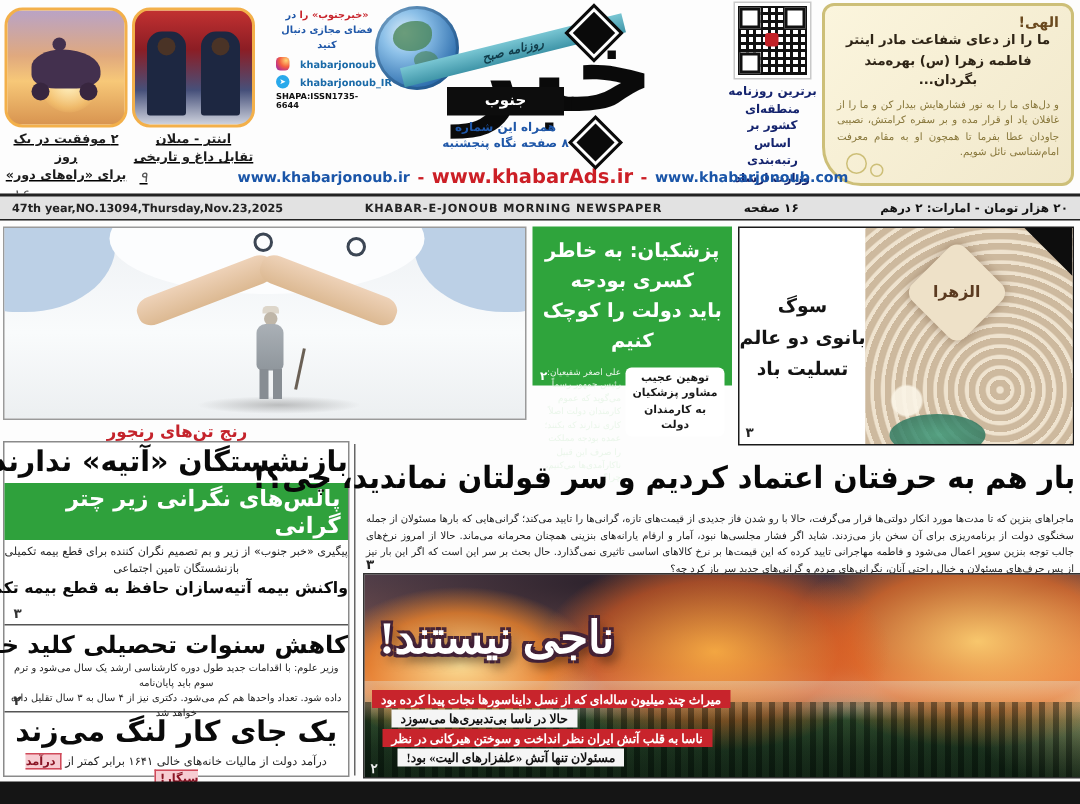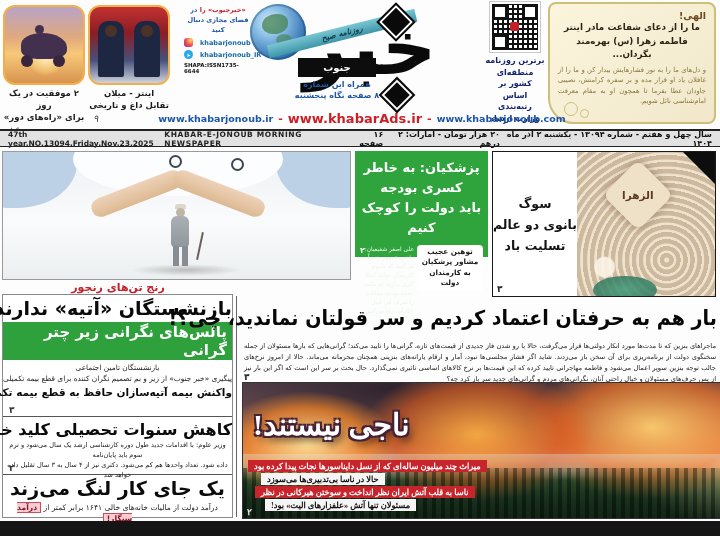--- a/index.html
+++ b/index.html
@@ -3,21 +3,21 @@
 <meta charset="utf-8">
 <style>
   html,body{margin:0;padding:0;background:#888;}
   #page{position:relative;width:720px;height:536px;background:#fdfdfd;overflow:hidden;
         font-family:"DejaVu Sans",sans-serif;}
   .abs{position:absolute;}
   .rtl{direction:rtl;}
   .ctr{text-align:center;}
 
   
-  .card{width:82px;}
+  .card{width:82px;text-decoration:underline;}
   .card-img{height:76px;border-radius:12px;border:2px solid #f3b04a;position:relative;overflow:hidden;}
   .card1-img{background:linear-gradient(180deg,#b9a3c6 0%,#e0a97e 40%,#f7c878 62%,#d89450 100%);}
   .card1-img .sun{position:absolute;left:22px;top:30px;width:38px;height:38px;border-radius:50%;
      background:radial-gradient(circle,rgba(255,244,200,.95),rgba(255,210,120,.4) 60%,transparent 75%);}
   .card1-img .rider{position:absolute;left:16px;top:26px;width:46px;height:26px;background:#43304e;
      border-radius:45% 55% 35% 35%;}
   .card1-img .rider-head{position:absolute;left:30px;top:18px;width:9px;height:9px;border-radius:50%;background:#43304e;}
   .card1-img .wheel{position:absolute;width:12px;height:12px;border-radius:50%;background:#38263f;top:48px;}
   .card2-img{background:linear-gradient(180deg,#c23131 0%,#8c1d24 34%,#46507a 70%,#cfd3de 100%);}
   .card2-img .pl{position:absolute;top:14px;width:26px;height:56px;background:#1d2741;border-radius:10px 10px 2px 2px;}
@@ -290,25 +290,24 @@
 
   <div class="abs urlbar">
     <span class="url-blue">www.khabarjonoub.ir</span>
     <span class="url-sep">-</span>
     <span class="url-red">www.khabarAds.ir</span>
     <span class="url-sep">-</span>
     <span class="url-blue">www.khabarjonoub.com</span>
   </div>
 
   <div class="abs datebar">
-    <span class="dl-en">47th year,NO.13094,Friday,Nov.23,2025</span>
+    <span class="dl-en">47th year,NO.13094,Thursday,Nov.23,2025</span>
     <span class="dl-en dl-name">KHABAR-E-JONOUB MORNING NEWSPAPER</span>
     <span class="dl-fa">۱۶ صفحه</span>
     <span class="dl-fa">۲۰ هزار تومان - امارات: ۲ درهم</span>
-    <span class="dl-fa">سال چهل و هفتم - شماره ۱۳۰۹۴ - یکشنبه ۲ آذر ماه ۱۴۰۴</span>
   </div>
 
   <div class="abs doctor">
     <div class="sleeve sl-l"></div>
     <div class="sleeve sl-r"></div>
     <div class="coat"></div>
     <div class="steth" style="left:166px;top:3px;"></div>
     <div class="steth" style="left:228px;top:6px;"></div>
     <div class="hand hand-l"></div>
     <div class="hand hand-r"></div>
@@ -322,22 +321,22 @@
       <div class="cane"></div>
     </div>
   </div>
   <div class="abs photo-cap">رنج تن‌های رنجور</div>
 
   <div class="abs leftcol">
     <div class="sec s1">
       <div class="hl-xl">بازنشستگان «آتیه» ندارند!</div>
       <div class="badge">پالس‌های نگرانی زیر چتر گرانی</div>
       <div class="lede">
+        <div>پیگیری «خبر جنوب» از زیر و بم تصمیم نگران کننده برای قطع بیمه تکمیلی</div>
         <div>بازنشستگان تامین اجتماعی</div>
-        <div>پیگیری «خبر جنوب» از زیر و بم تصمیم نگران کننده برای قطع بیمه تکمیلی</div>
       </div>
       <div class="kicker">واکنش بیمه آتیه‌سازان حافظ به قطع بیمه تکمیلی</div>
       <div class="pgnum">۳</div>
     </div>
     <div class="sec s2">
       <div class="hl-lg">کاهش سنوات تحصیلی کلید خورد</div>
       <div class="lede" style="font-size:6.6px;">
         <div>وزیر علوم: با اقدامات جدید طول دوره کارشناسی ارشد یک سال می‌شود و ترم سوم باید پایان‌نامه</div>
         <div>داده شود. تعداد واحدها هم کم می‌شود. دکتری نیز از ۴ سال به ۳ سال تقلیل داده خواهد شد</div>
       </div>

